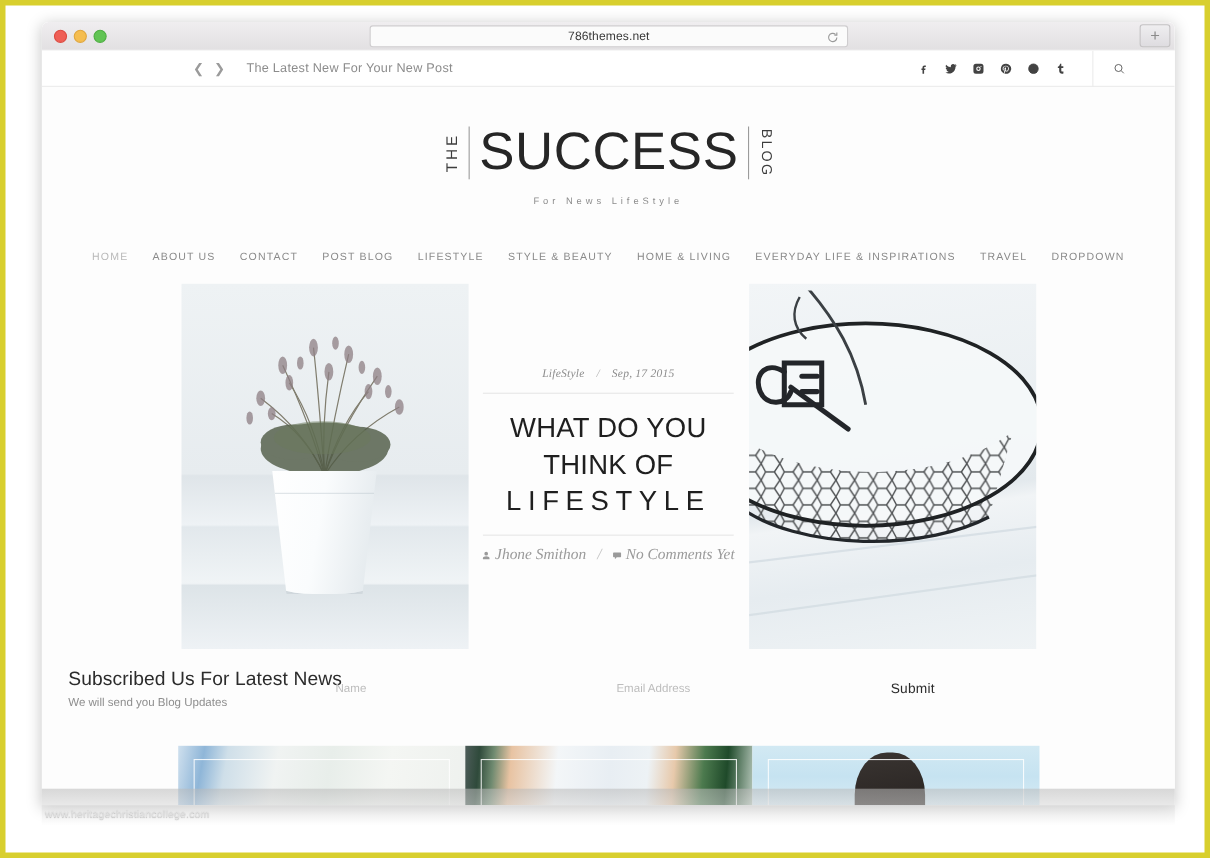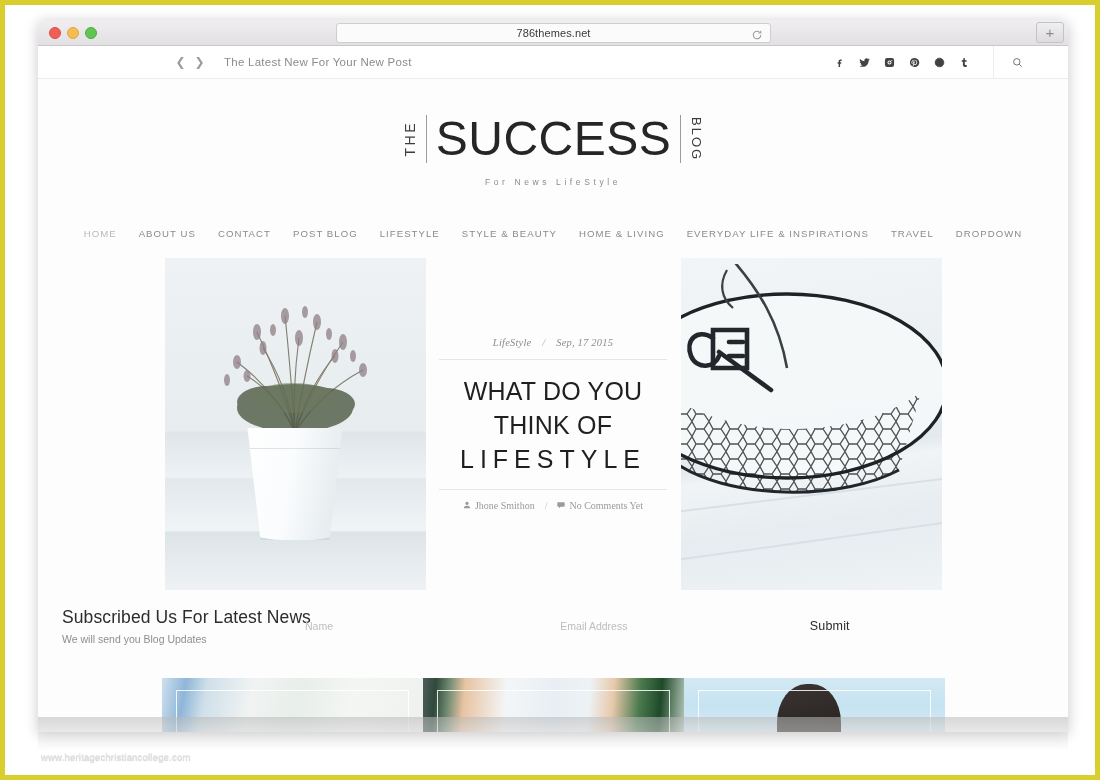--- a/index.html
+++ b/index.html
@@ -214,21 +214,22 @@
     line-height:1.35;
     letter-spacing:.2px;
   }
   .post-title .spread{
     display:block;
     letter-spacing:6px;
     font-size:25px;
   }
   .post-footer{
     font-family:"Liberation Serif", serif;
-    font-size:10px;
+    font-style:italic;
+    font-size:14px;
     color:#9a9a9a;
     display:flex; align-items:center;
     margin-top:10px;
   }
   .post-footer .sep{ margin:0 10px; color:#c2c2c2; }
   .post-footer svg{ width:8px;height:8px;fill:#9a9a9a;margin-right:4px;vertical-align:middle;}
   .pf-item{display:flex;align-items:center;}
 
   
   .img-plant{
@@ -324,21 +325,21 @@
 
   
   .bottom-row{
     margin-top:33px;
     display:flex; justify-content:center; gap:0;
   }
 
   
   .watermark{
     position:absolute;
-    left:36px; bottom:13px;
+    left:36px; bottom:29px;
     font-size:9.5px;
     color:#e3e3e3;
     letter-spacing:.2px;
     text-shadow:0 1px 1px rgba(0,0,0,.25);
     z-index:40;
   }
   .page-shadow{
     position:absolute;
     left:33px; top:712px;
     width:1030px; height:48px;

